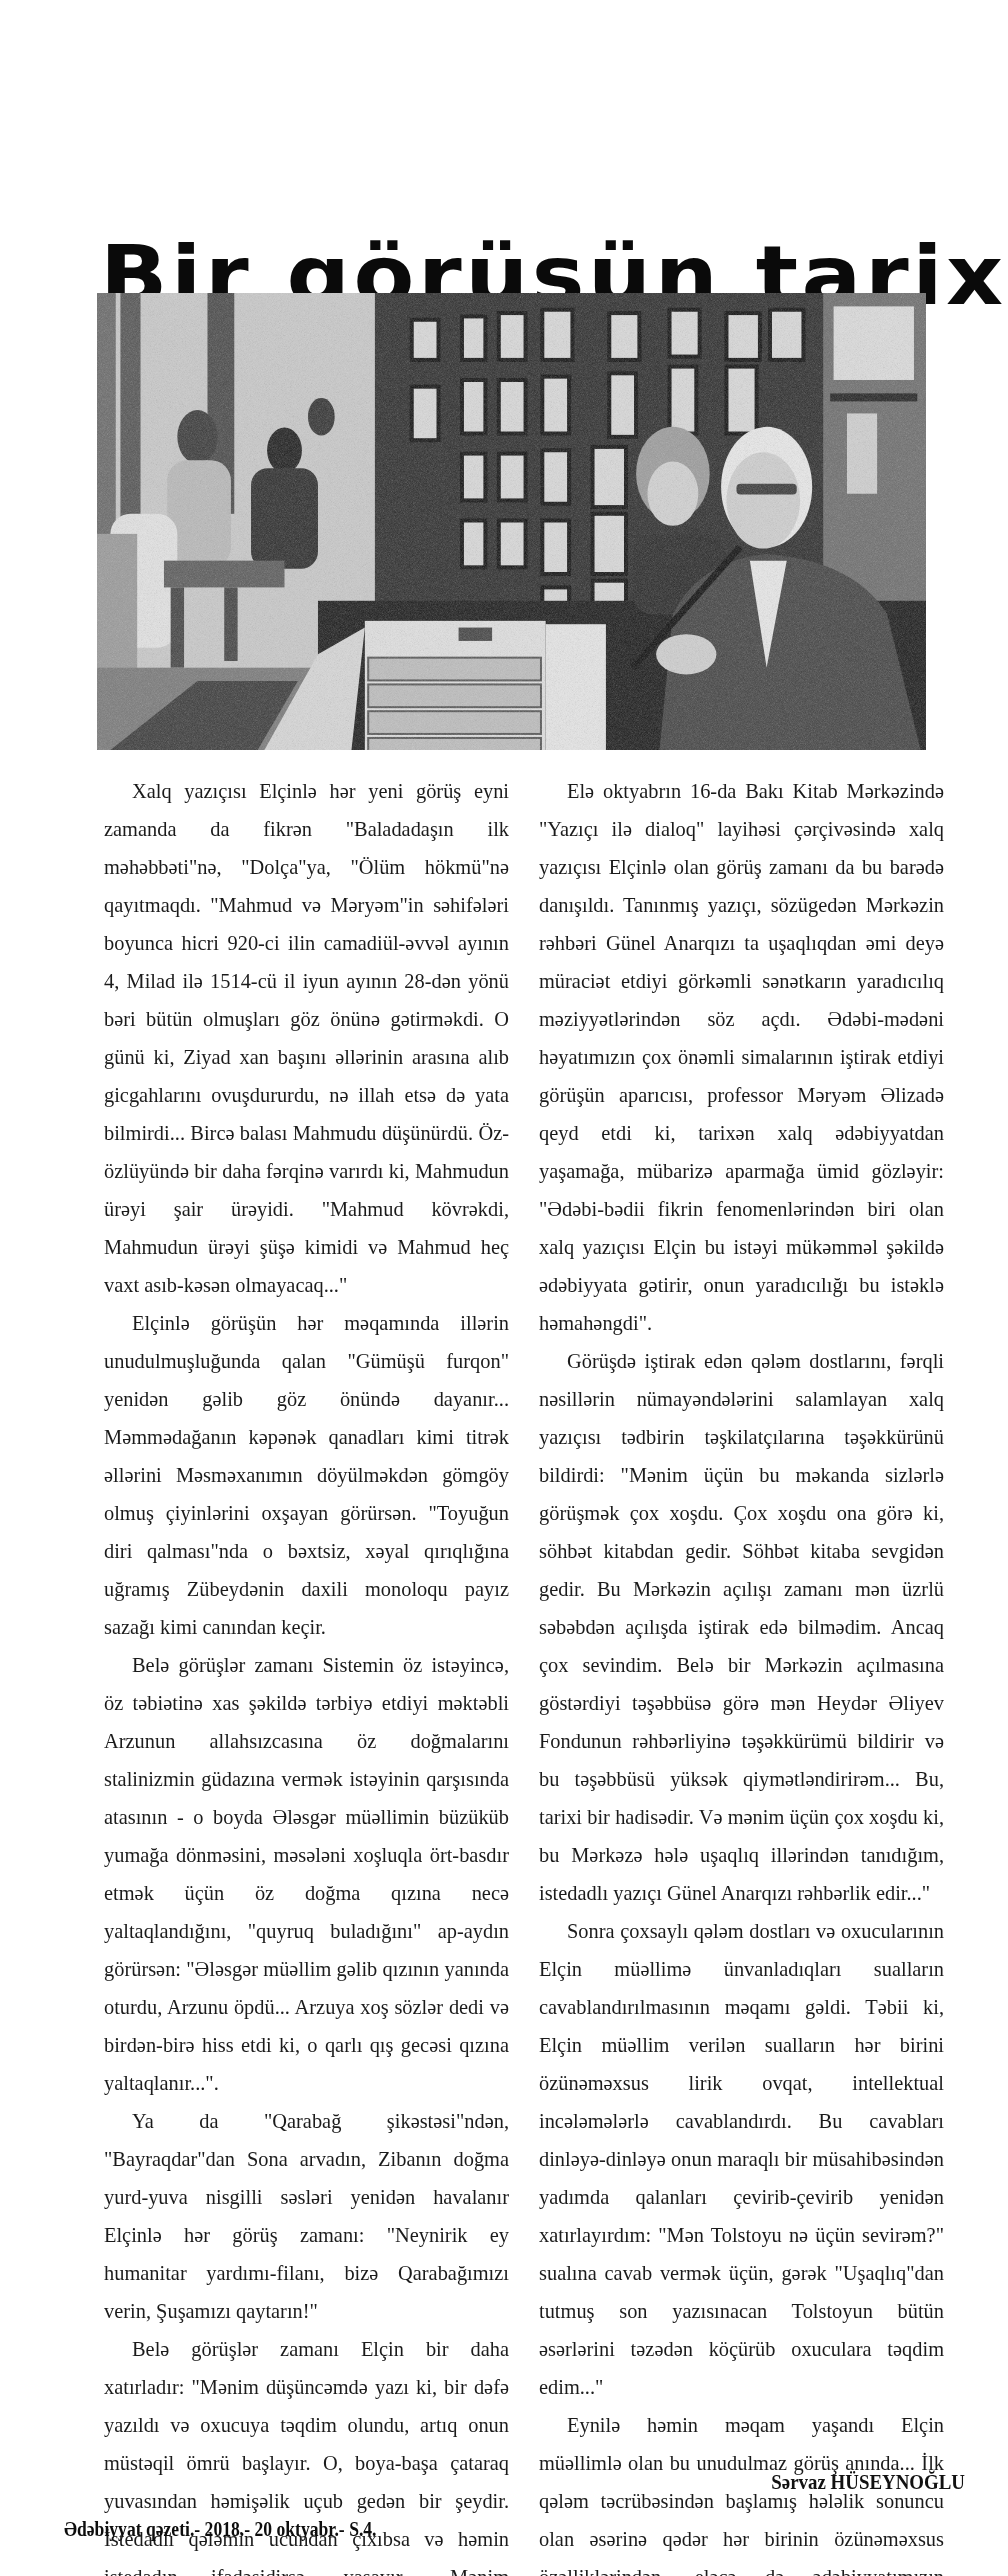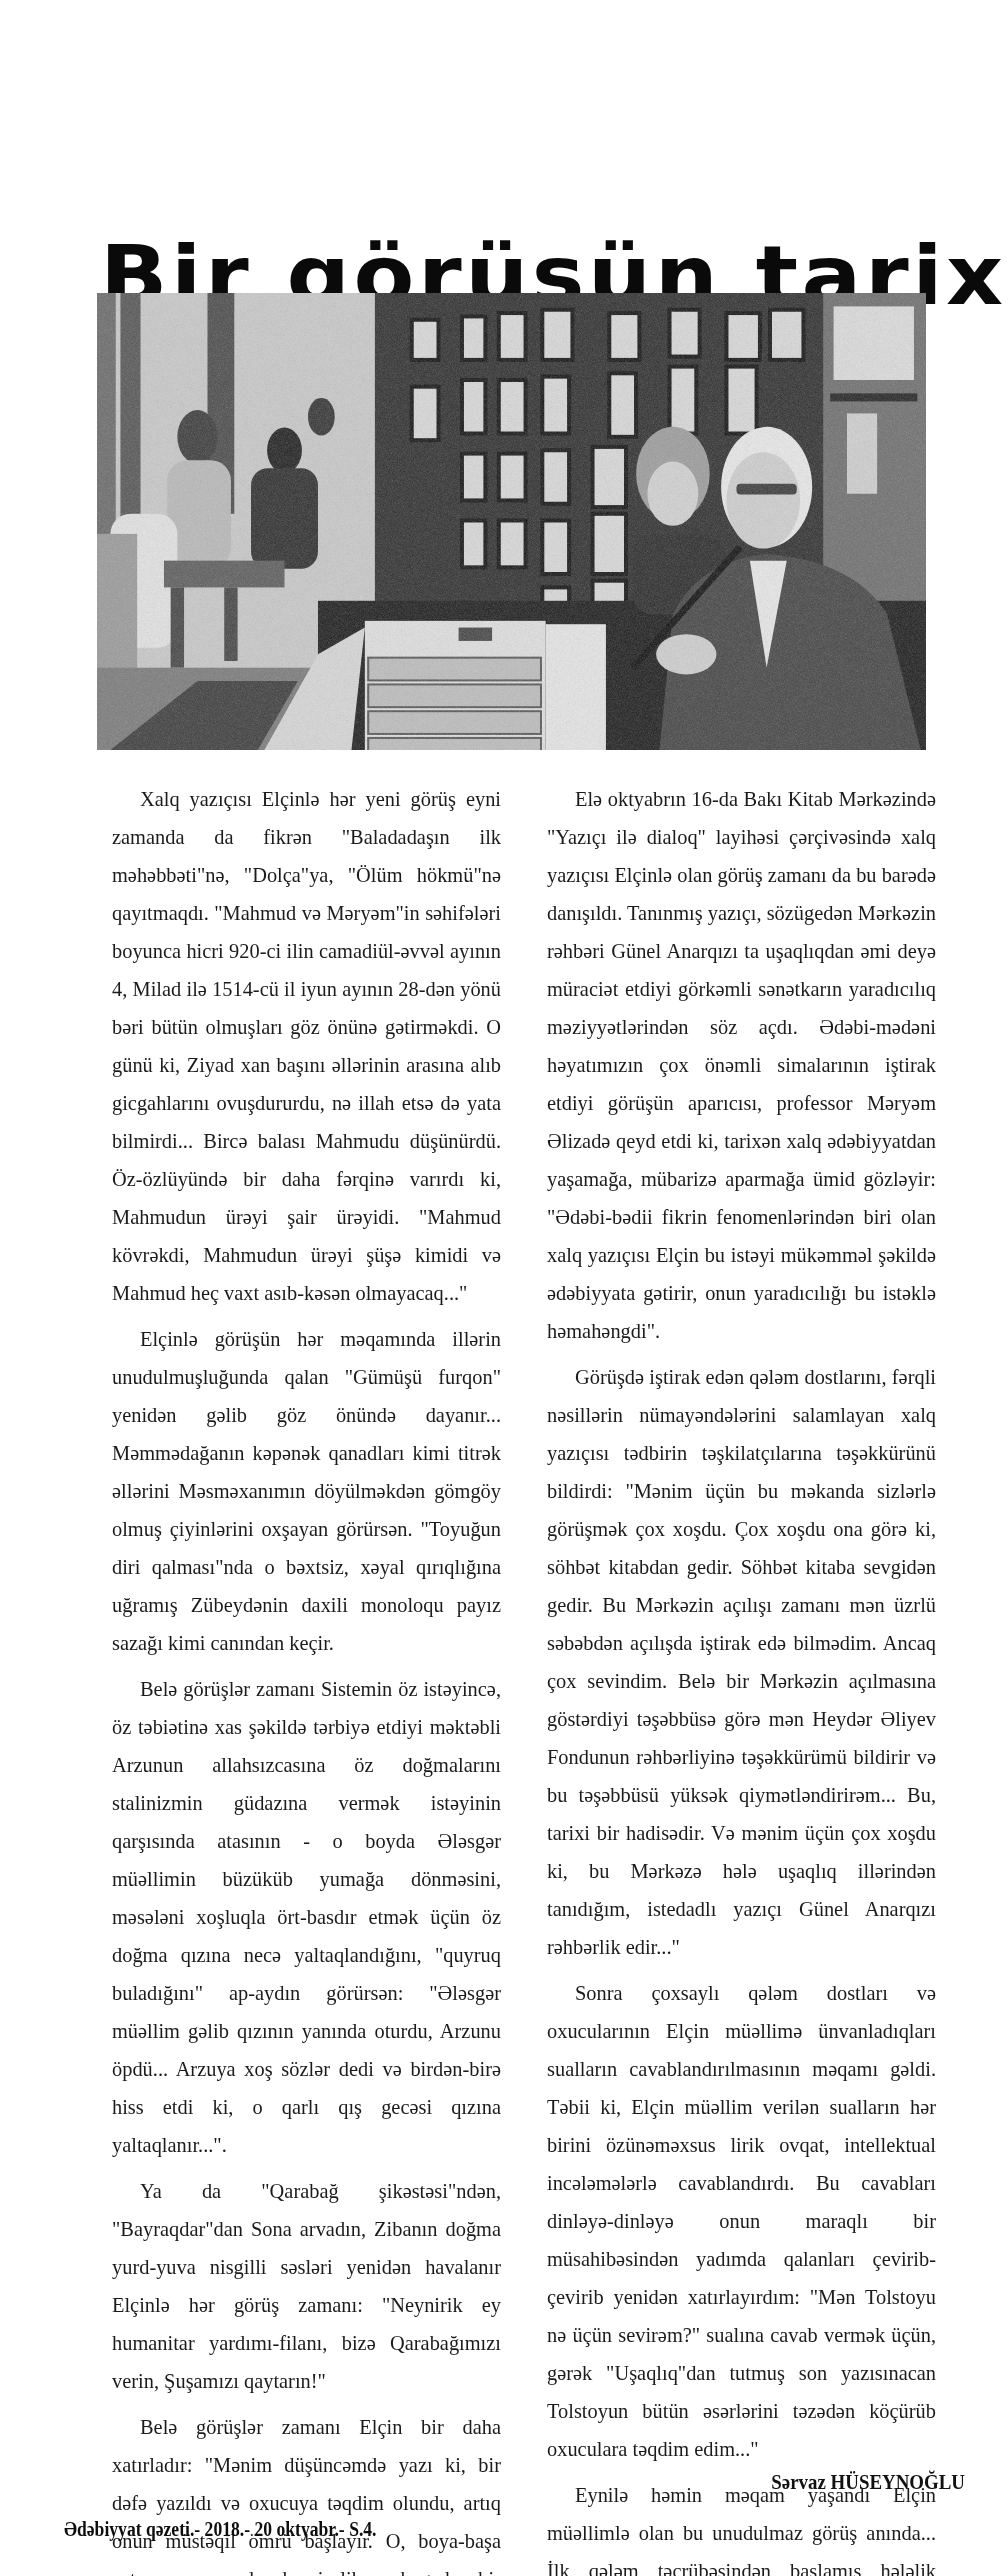--- a/index.html
+++ b/index.html
@@ -18,21 +18,21 @@
   }
   .photo svg { display: block; width: 100%; height: 100%; }
 
   .col {
     position: absolute; top: 772px; width: 405px;
     font-family: "Liberation Serif", serif; font-size: 20.4px; line-height: 38px;
     text-align: justify; hyphens: manual; color: #1b1b1b;
   }
   .col-left { left: 104px; }
   .col-right { left: 539px; }
-  .col p { margin: 8px; text-indent: 28px; }
+  .col p { margin: 0; text-indent: 28px; }
 
   .signature {
     position: absolute; left: 697px; top: 2470px; width: 268px;
     font-family: "Liberation Serif", serif; font-weight: bold; font-size: 21px;
     text-align: right; color: #111; transform: scaleX(0.9); transform-origin: right center;
   }
   .signature .first { font-weight: bold; }
 
   .source {
     position: absolute; left: 64px; top: 2518px;

